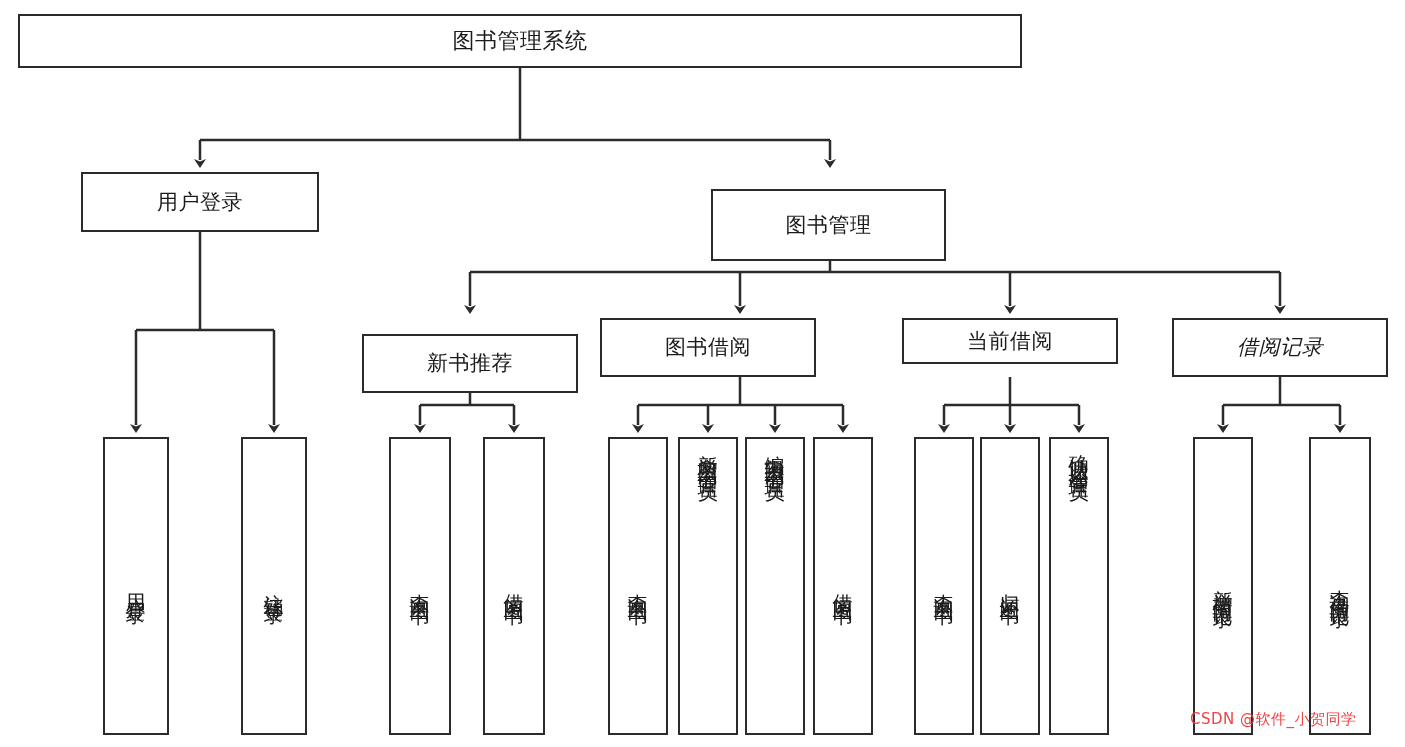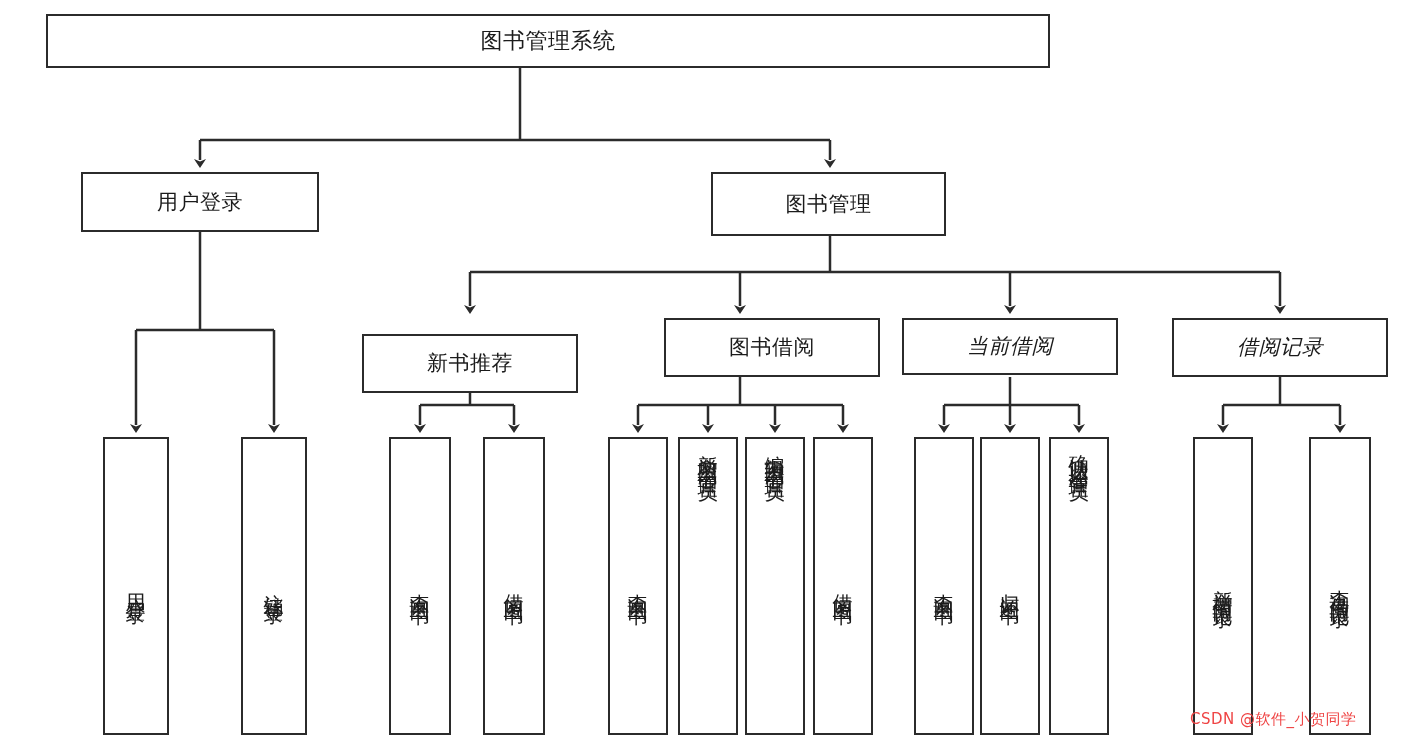--- a/index.html
+++ b/index.html
@@ -111,46 +111,46 @@
       <path d="M 1010 405 L 1010 425" marker-end="url(#arrow)"></path>
       <path d="M 1079 405 L 1079 425" marker-end="url(#arrow)"></path>
 
       <path d="M 1280 377 L 1280 405"></path>
       <path d="M 1223 405 L 1340 405"></path>
       <path d="M 1223 405 L 1223 425" marker-end="url(#arrow)"></path>
       <path d="M 1340 405 L 1340 425" marker-end="url(#arrow)"></path>
     </g>
   </svg>
 
-  <div class="node horizontal" id="node-root" style="left:18px; top:14px; width:1004px; height:54px;margin-left:28px;">
+  <div class="node horizontal" id="node-root" style="left:18px; top:14px; width:1004px; height:54px;">
     <span class="label">图书管理系统</span>
   </div>
 
   <div class="node horizontal" style="left:81px; top:172px; width:238px; height:60px;">
     <span class="label">用户登录</span>
   </div>
 
-  <div class="node horizontal" style="left:711px; top:172px; width:235px; height:64px;">
+  <div class="node horizontal" style="left:711px; top:189px; width:235px; height:72px;">
     <span class="label">图书管理</span>
   </div>
 
   <div class="node vertical" style="left:103px; top:437px; width:66px; height:298px;">
     <span class="label">用户登录</span>
   </div>
   <div class="node vertical" style="left:241px; top:437px; width:66px; height:298px;">
     <span class="label">注销登录</span>
   </div>
 
   <div class="node horizontal" style="left:362px; top:318px; width:216px; height:59px;margin-top:16px;">
     <span class="label">新书推荐</span>
   </div>
-  <div class="node horizontal" style="left:664px; top:318px; width:216px; height:59px;">
+  <div class="node horizontal" style="left:600px; top:318px; width:216px; height:59px;">
     <span class="label">图书借阅</span>
   </div>
-  <div class="node horizontal" style="left:902px; top:318px; width:216px; height:57px;font-style:italic;">
+  <div class="node horizontal" style="left:902px; top:318px; width:216px; height:46px;">
     <span class="label">当前借阅</span>
   </div>
   <div class="node horizontal" style="left:1172px; top:318px; width:216px; height:59px;font-style:italic;">
     <span class="label">借阅记录</span>
   </div>
 
   <div class="node vertical" style="left:389px; top:437px; width:62px; height:298px;">
     <span class="label">查询图书</span>
   </div>
   <div class="node vertical" style="left:483px; top:437px; width:62px; height:298px;">

